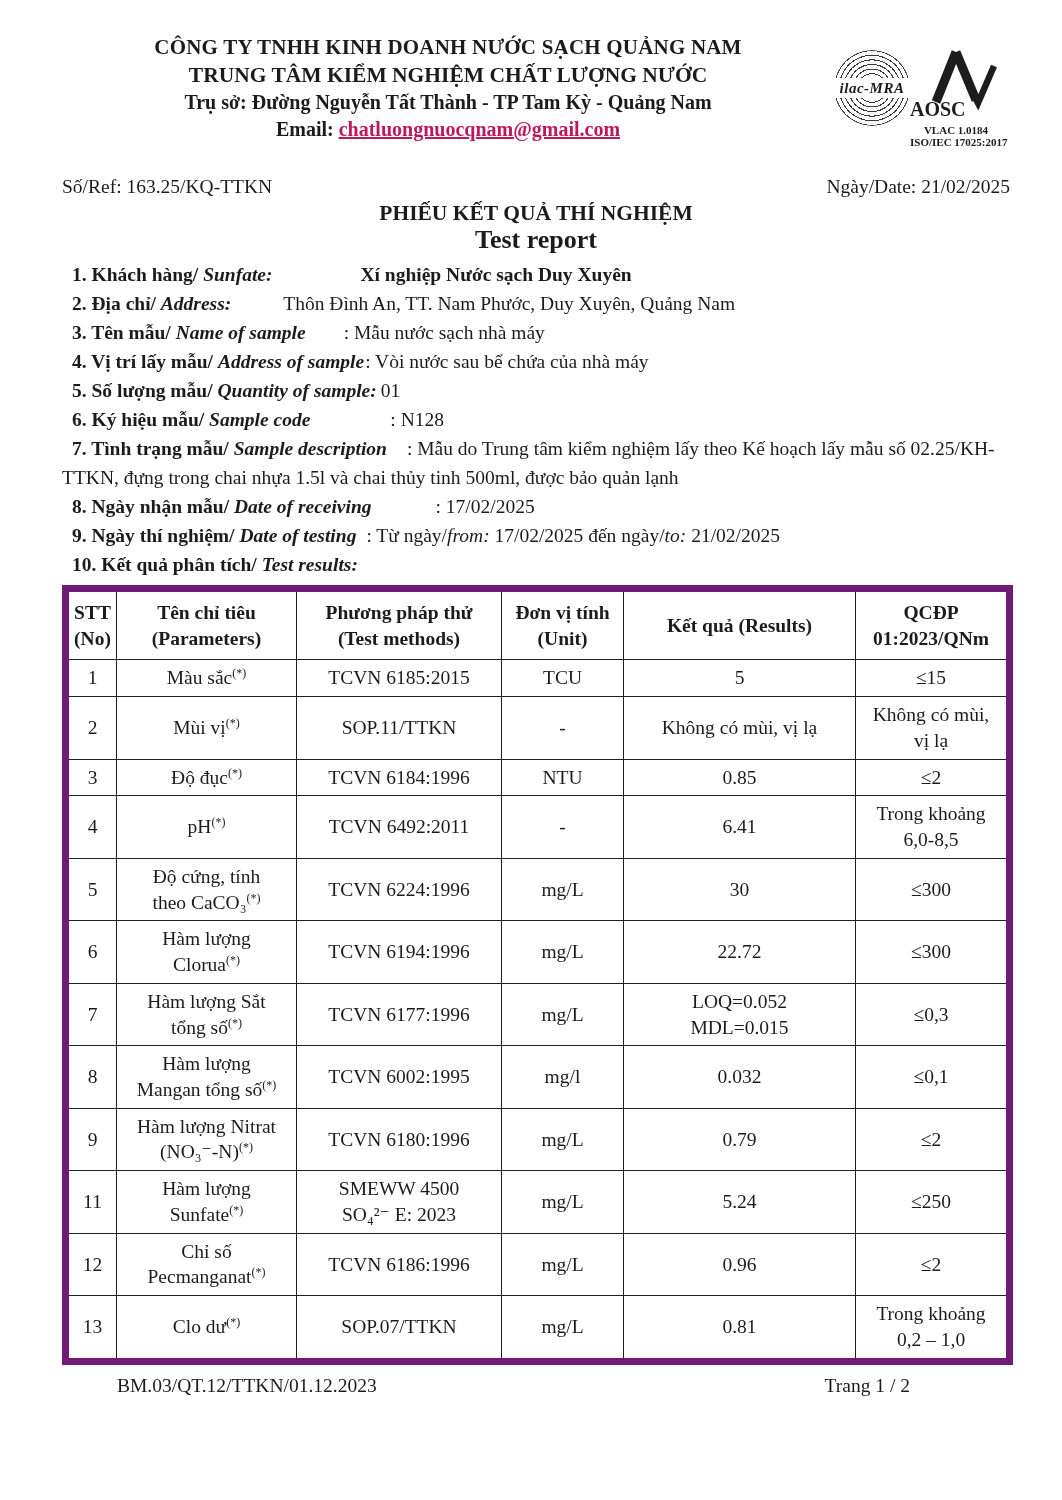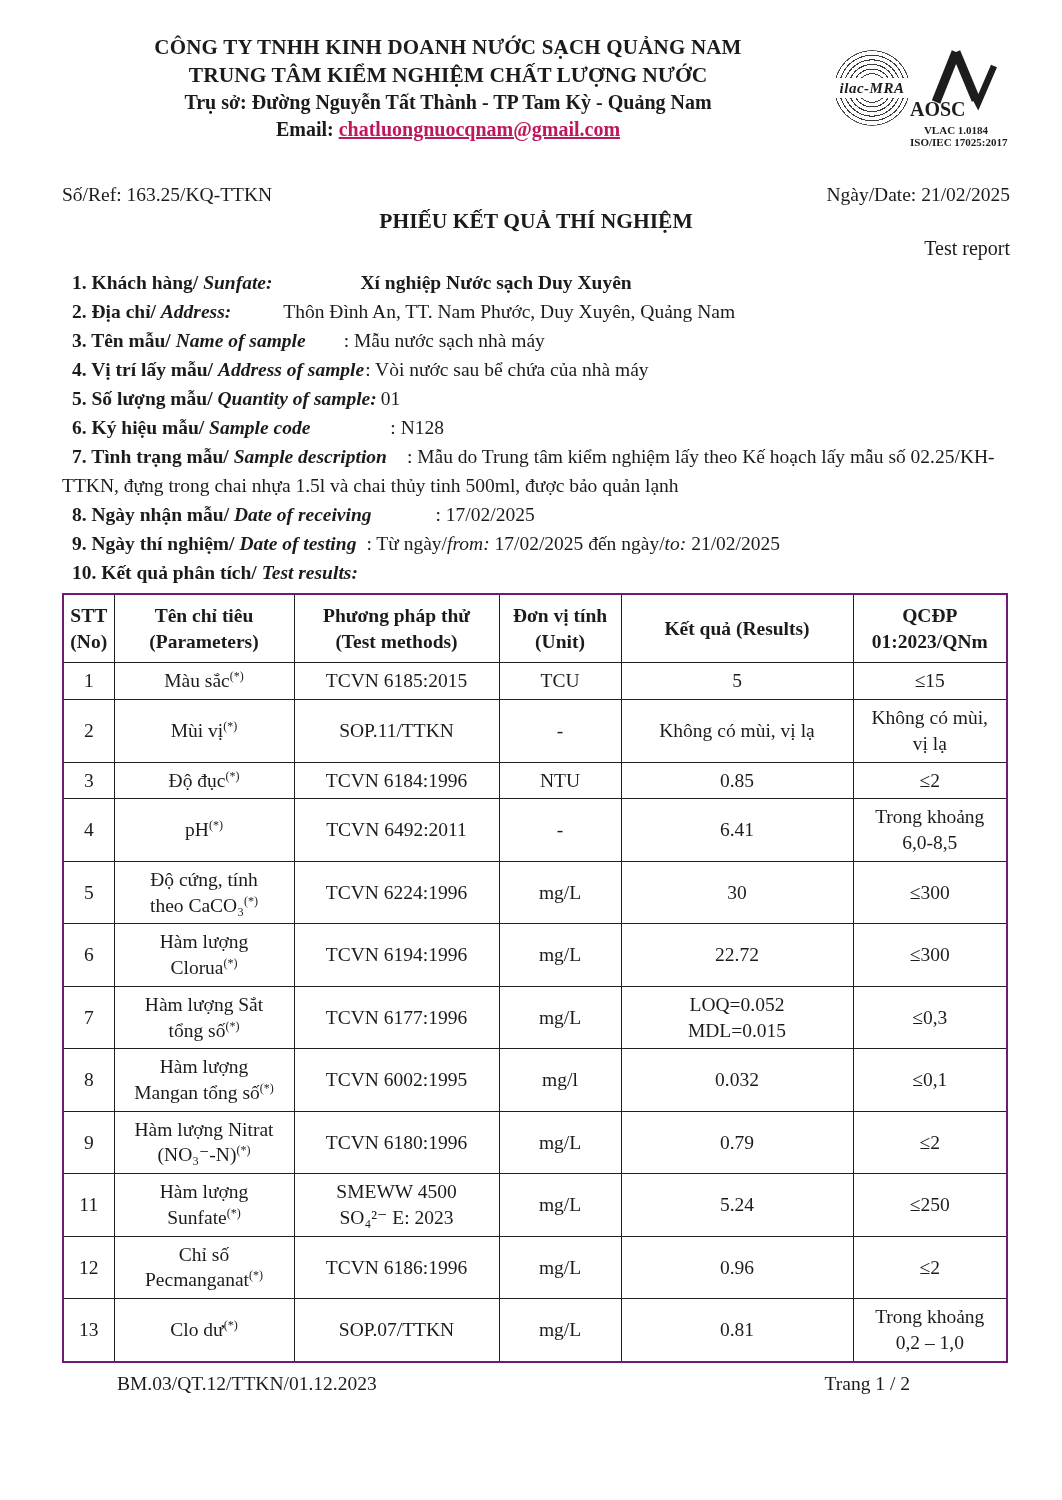--- a/index.html
+++ b/index.html
@@ -27,23 +27,23 @@
   }
   .ilac-band{
     position:absolute;left:-4px;right:-4px;top:28px;height:20px;background:#ffffff;
     font-size:15px;font-weight:bold;font-style:italic;text-align:center;line-height:20px;
     letter-spacing:.5px;
   }
   .aosc-block{width:92px;text-align:center;}
   .aosc-small{font-size:11px;font-weight:bold;line-height:12px;white-space:nowrap;}
 
   
-  .ref-row{display:flex;justify-content:space-between;margin-top:36px;font-size:19.5px;}
+  .ref-row{display:flex;justify-content:space-between;margin-top:28px;font-size:19.5px;}
   .title-vi{text-align:center;font-weight:bold;font-size:21.5px;margin-top:2px;line-height:27px;}
-  .title-en{text-align:right;font-weight:normal;font-size:20px;line-height:26px;}
+  .title-en{text-align:center;font-weight:bold;font-size:26px;line-height:26px;}
 
   
   .items{margin-top:7px;}
   .item{font-size:19.5px;line-height:29px;}
   .lv{font-weight:bold;margin-left:10px;}
   .le{font-weight:bold;font-style:italic;}
   .ei{font-style:italic;}
   .vb{font-weight:bold;}
   .g94{margin-left:88px;} .g58{margin-left:52px;} .g40{margin-left:38px;}
   .g6{margin-left:4px;}  .g2{margin-left:1px;}  .g85{margin-left:80px;}
@@ -51,21 +51,21 @@
 
   
   table.results{
     border-collapse:collapse;table-layout:fixed;width:944px;margin-top:6px;
     font-size:19.5px;
   }
   table.results th,table.results td{
     border:1.6px solid #202020;text-align:center;vertical-align:middle;
     padding:5px 4px;line-height:1.32;white-space:pre-line;
   }
-  table.results{border:2px solid #701a75;}
+  table.results{border:7px solid #701a75;}
   table.results th{font-weight:bold;padding:8px 4px;}
   sup.mk{font-size:12px;line-height:0;vertical-align:super;}
 
   
   .footer{display:flex;justify-content:space-between;font-size:19.5px;
     padding:10px 100px 0 55px;}
 </style>
 </head>
 <body>
 

